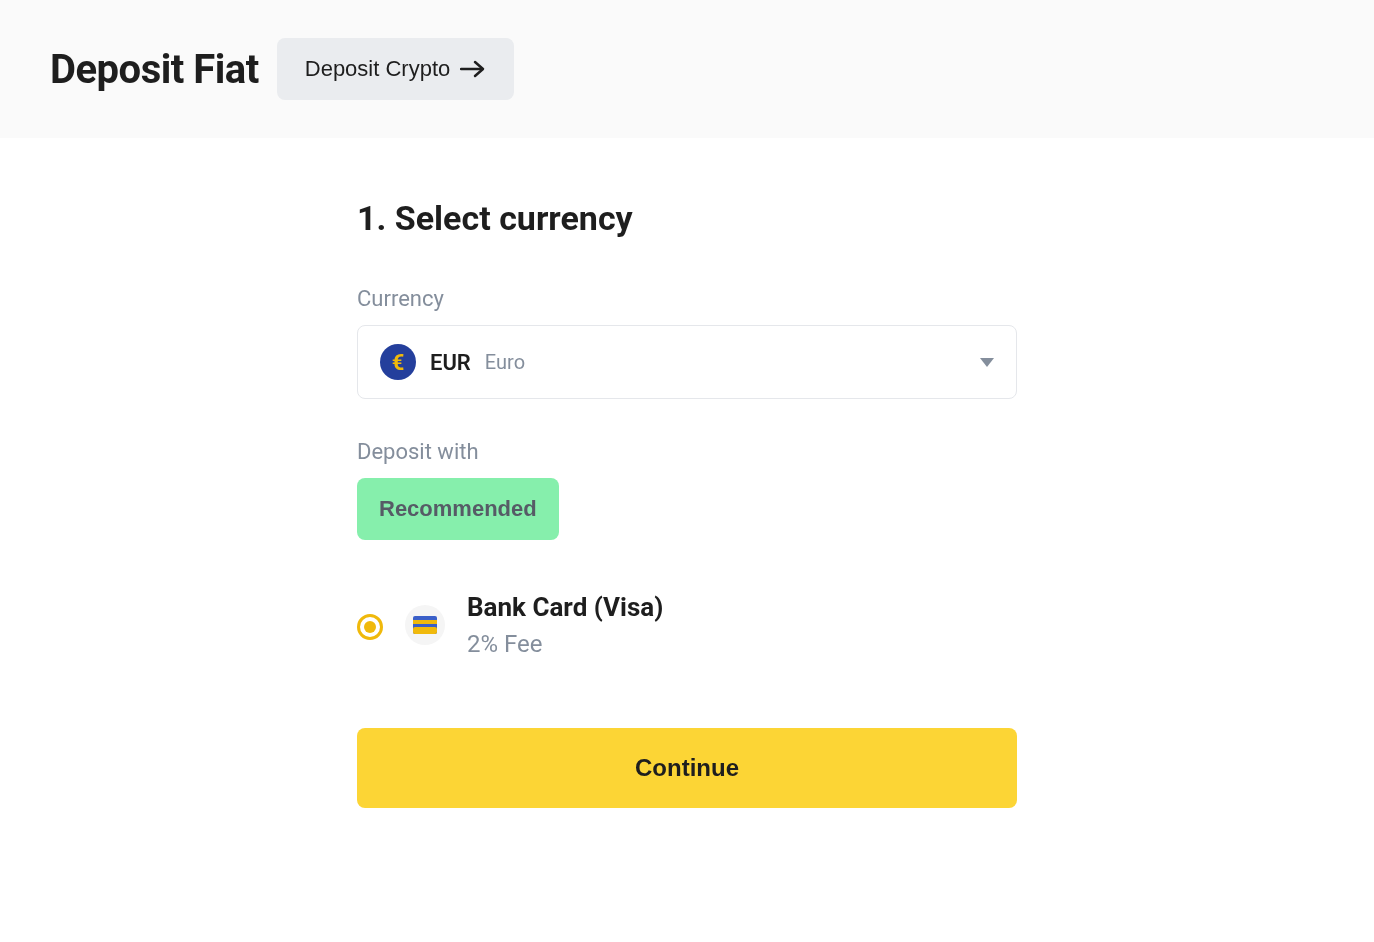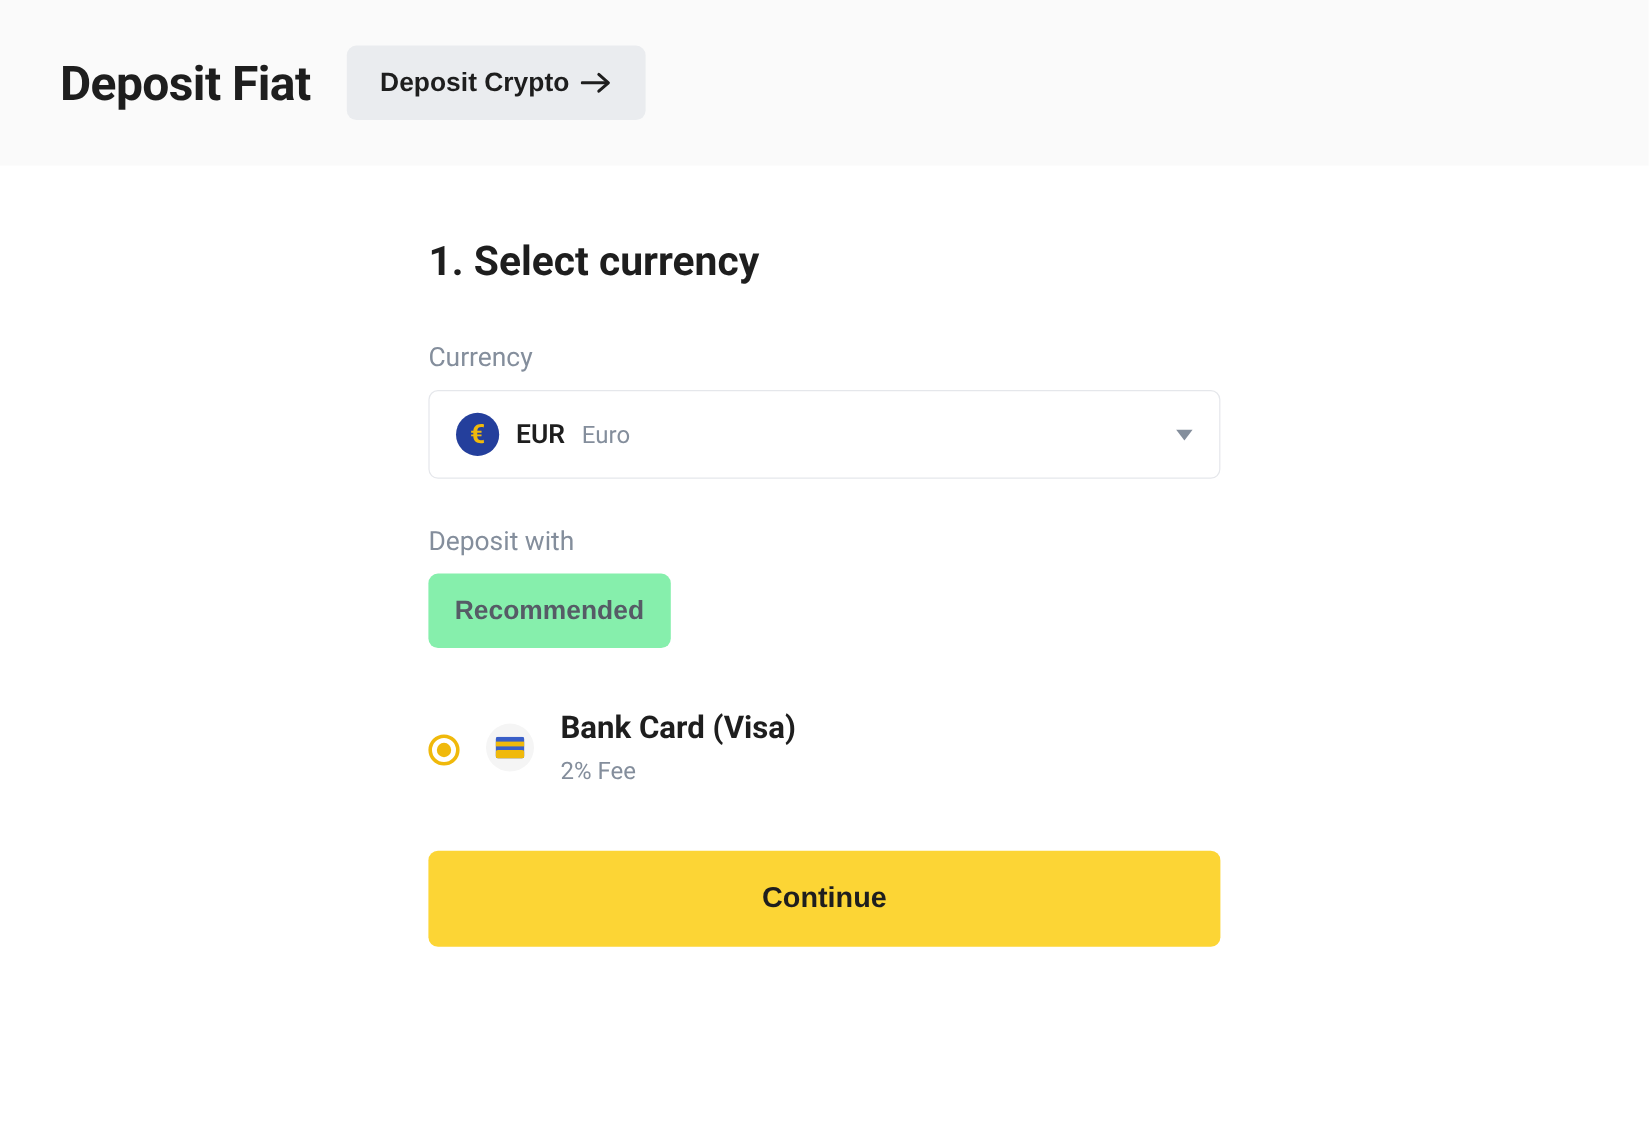--- a/index.html
+++ b/index.html
@@ -7,38 +7,38 @@
       font-family: -apple-system, BlinkMacSystemFont, "Segoe UI", Roboto, Helvetica, Arial, sans-serif;
       background: #fff;
       width: 1374px;
       height: 942px;
     }
     .header {
       background: #fafafa;
       padding: 38px 50px 38px 50px;
       display: flex;
       align-items: center;
-      gap: 30px;
+      gap: 18px;
     }
     .page-title {
       font-size: 40px;
       font-weight: 700;
       color: #1e1e1e;
       letter-spacing: -0.5px;
     }
     .deposit-crypto-btn {
       display: inline-flex;
       align-items: center;
       gap: 10px;
       background: #eaecef;
       border: none;
       border-radius: 8px;
       padding: 18px 28px;
       font-size: 22px;
-      font-weight: 700;
+      font-weight: 400;
       color: #1e1e1e;
       cursor: pointer;
     }
     .arrow-right-icon {
       display: inline-flex;
       align-items: center;
     }
     .main {
       padding-top: 60px;
       display: flex;
@@ -147,34 +147,34 @@
       display: flex;
       flex-direction: column;
       gap: 8px;
     }
     .payment-title {
       font-size: 26px;
       font-weight: 700;
       color: #1e1e1e;
     }
     .payment-fee {
-      font-size: 20px;
+      font-size: 24px;
       color: #848e9c;
     }
     .continue-btn {
       width: 100%;
       background: #fcd535;
       border: none;
       border-radius: 8px;
       padding: 26px 0;
       font-size: 24px;
       font-weight: 600;
       color: #1e1e1e;
       cursor: pointer;
-      margin-top: 25px;
+      margin-top: 40px;
     }
   </style>
 </head>
 <body>
 
 <div class="header">
   <h1 class="page-title">Deposit Fiat</h1>
   <button class="deposit-crypto-btn">
     <span>Deposit Crypto</span>
     <span class="arrow-right-icon">

